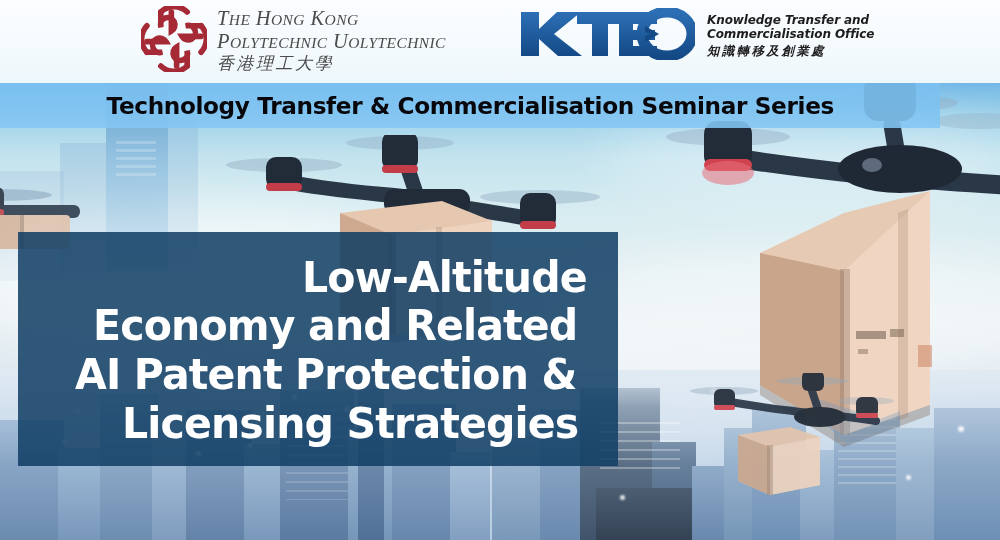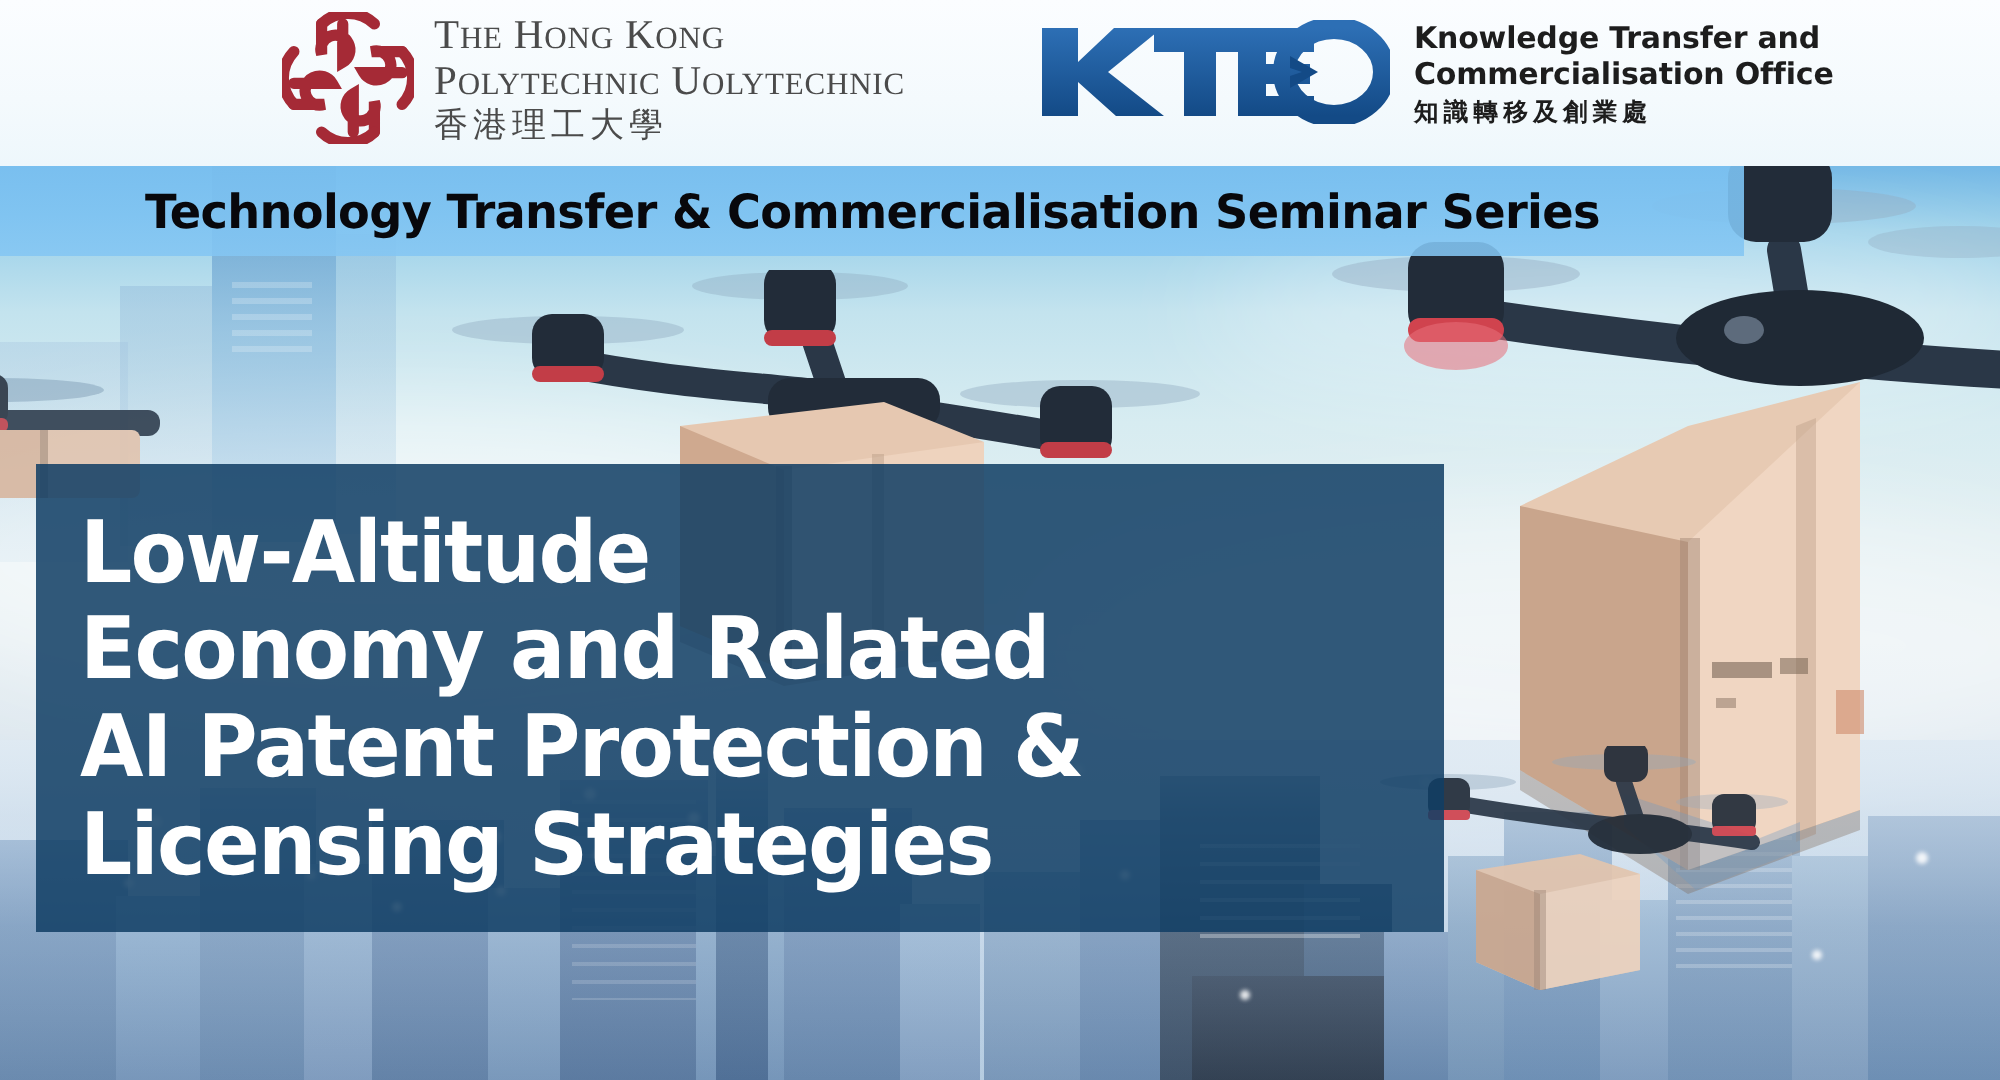--- a/index.html
+++ b/index.html
@@ -21,20 +21,21 @@
 
   
   .header {
     position: absolute;
     left: 0; top: 0;
     width: 1000px;
     height: 83px;
     background: linear-gradient(180deg, #fbfdff 0%, #f4fafd 60%, #eef7fc 100%);
     z-index: 40;
     overflow: hidden;
+    font-style: italic;
   }
   .logo-row {
     position: absolute;
     left: 0; top: 0;
     width: 1000px; height: 83px;
     display: flex;
     align-items: center;
   }
 
   
@@ -87,21 +88,21 @@
   }
   .kteo-mark { width: 176px; height: 52px; flex: none; }
   .kteo-text {
     display: flex;
     flex-direction: column;
     line-height: 1.18;
     padding-top: 3px;
   }
   .kteo-en {
     font-family: "DejaVu Sans", sans-serif;
-    font-size: 15px;
+    font-size: 12px;
     font-weight: bold;
     color: #1d1d1d;
     letter-spacing: -0.1px;
     white-space: nowrap;
   }
   .kteo-zh {
     font-family: "DejaVu Sans", sans-serif;
     font-size: 12.3px;
     font-weight: bold;
     color: #1d1d1d;
@@ -198,21 +199,21 @@
     border-radius: 50%;
     background: rgba(255,255,255,0.85);
     filter: blur(1.1px);
     pointer-events: none;
   }
 
   
   .banner {
     position: absolute;
     left: 0; top: 83px;
-    width: 872px;
+    width: 940px;
     height: 45px;
     background: linear-gradient(180deg, rgba(122,192,240,0.92) 0%, rgba(126,195,242,0.90) 55%, rgba(132,198,243,0.88) 100%);
     z-index: 30;
     display: flex;
     align-items: center;
     justify-content: center;
   }
   .banner-text {
     font-family: "DejaVu Sans", sans-serif;
     font-size: 23.5px;
@@ -221,29 +222,30 @@
     letter-spacing: -0.35px;
     white-space: nowrap;
     transform: scaleX(0.985);
   }
 
   
   .title-box {
     position: absolute;
     left: 18px;
     top: 232px;
-    width: 704px;
+    width: 600px;
     height: 234px;
     background: rgba(16,62,100,0.86);
     z-index: 25;
     box-sizing: border-box;
     padding: 16px 18px 14px 22px;
     display: flex;
     flex-direction: column;
     justify-content: center;
+    align-items: flex-end;
   }
   .title-line {
     font-family: "DejaVu Sans", sans-serif;
     font-size: 43px;
     font-weight: bold;
     color: #ffffff;
     line-height: 1.13;
     letter-spacing: -0.9px;
     white-space: nowrap;
     transform: scaleX(0.955);

